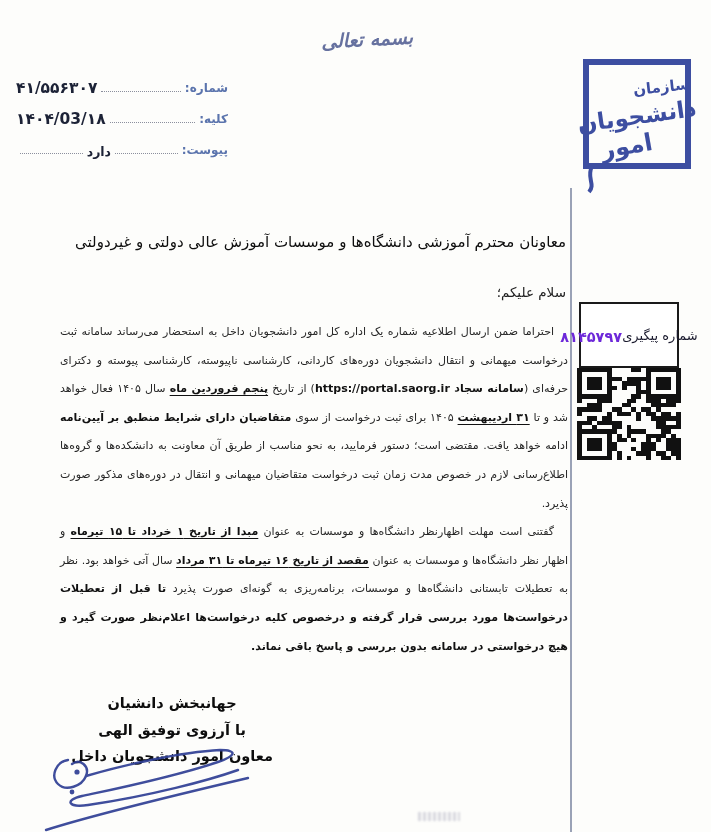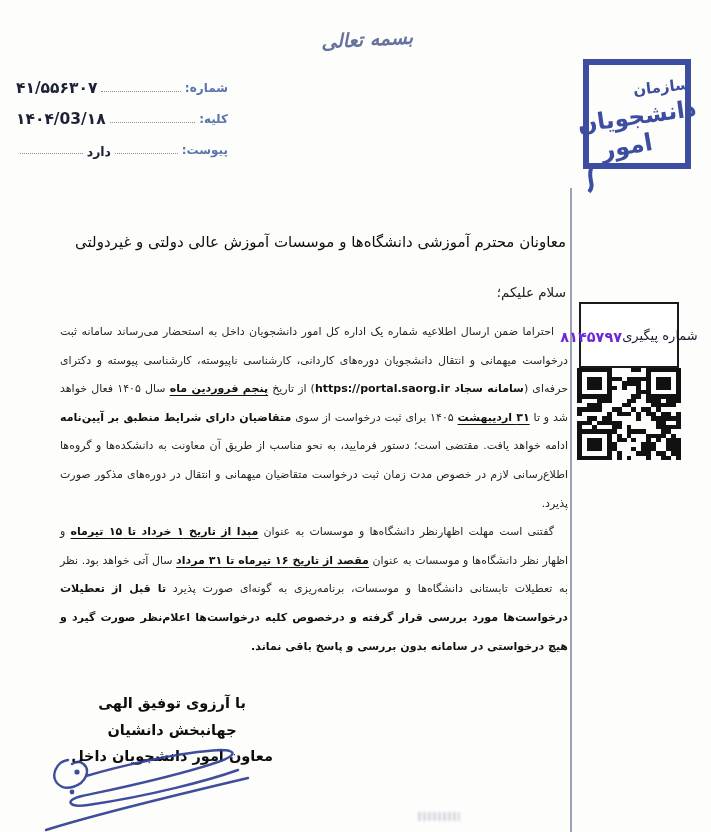--- a/index.html
+++ b/index.html
@@ -367,22 +367,22 @@
   <div class="addressee">معاونان محترم آموزشی دانشگاه‌ها و موسسات آموزش عالی دولتی و غیردولتی</div>
 
   <div class="salutation">سلام علیکم؛</div>
 
   <div class="body-text">
     <p><span>احتراما  ضمن ارسال اطلاعیه شماره یک اداره کل امور دانشجویان داخل به استحضار می‌رساند سامانه ثبت درخواست میهمانی و انتقال دانشجویان دوره‌های کاردانی، کارشناسی ناپیوسته، کارشناسی پیوسته و دکترای حرفه‌ای (</span><span class="b">سامانه سجاد </span><span class="b ltr">https://portal.saorg.ir</span><span>) از تاریخ </span><span class="b u">پنجم فروردین ماه</span><span> سال ۱۴۰۵ فعال خواهد شد و تا </span><span class="b u">۳۱ اردیبهشت</span><span> ۱۴۰۵ برای ثبت درخواست از سوی </span><span class="b">متقاضیان دارای شرایط منطبق بر آیین‌نامه</span><span> ادامه خواهد یافت. مقتضی است؛ دستور فرمایید، به نحو مناسب از طریق آن معاونت به دانشکده‌ها و گروه‌ها اطلاع‌رسانی لازم در خصوص مدت زمان ثبت درخواست متقاضیان میهمانی و انتقال در دوره‌های مذکور صورت پذیرد.</span></p>
     <p><span>گفتنی است مهلت اظهارنظر دانشگاه‌ها و موسسات به عنوان </span><span class="b u">مبدا از تاریخ ۱ خرداد تا ۱۵ تیرماه</span><span> و اظهار نظر دانشگاه‌ها و موسسات به عنوان </span><span class="b u">مقصد از تاریخ ۱۶ تیرماه تا ۳۱ مرداد</span><span> سال آتی خواهد بود. نظر به تعطیلات تابستانی دانشگاه‌ها و موسسات، برنامه‌ریزی به گونه‌ای صورت پذیرد </span><span class="b">تا قبل از تعطیلات درخواست‌ها مورد بررسی قرار گرفته و درخصوص کلیه درخواست‌ها اعلام‌نظر صورت گیرد و هیچ درخواستی در سامانه بدون بررسی و پاسخ باقی نماند.</span></p>
   </div>
 
   <div class="sig-block">
+    <div>جهانبخش دانشیان</div>
     <div>با آرزوی توفیق الهی</div>
-    <div>جهانبخش دانشیان</div>
     <div>معاون امور دانشجویان داخل</div>
   </div>
 
   <div class="sig-ink">
     <svg width="240" height="90" viewBox="0 0 240 90">
       <g fill="none" stroke="#2f3f94" stroke-width="2.4" stroke-linecap="round" opacity="0.92">
         <path d="M38 18 C 26 20, 20 34, 28 42 C 36 50, 52 44, 56 34 C 60 24, 50 16, 42 22"></path>
         <path d="M56 34 C 90 24, 150 10, 190 8 C 208 8, 206 14, 188 20 C 140 36, 80 48, 52 54 C 34 58, 38 66, 58 63 C 120 54, 180 38, 208 28"></path>
         <path d="M16 88 C 60 74, 150 52, 218 36"></path>
         <circle cx="47" cy="30" r="1.4" fill="#2f3f94"></circle>

